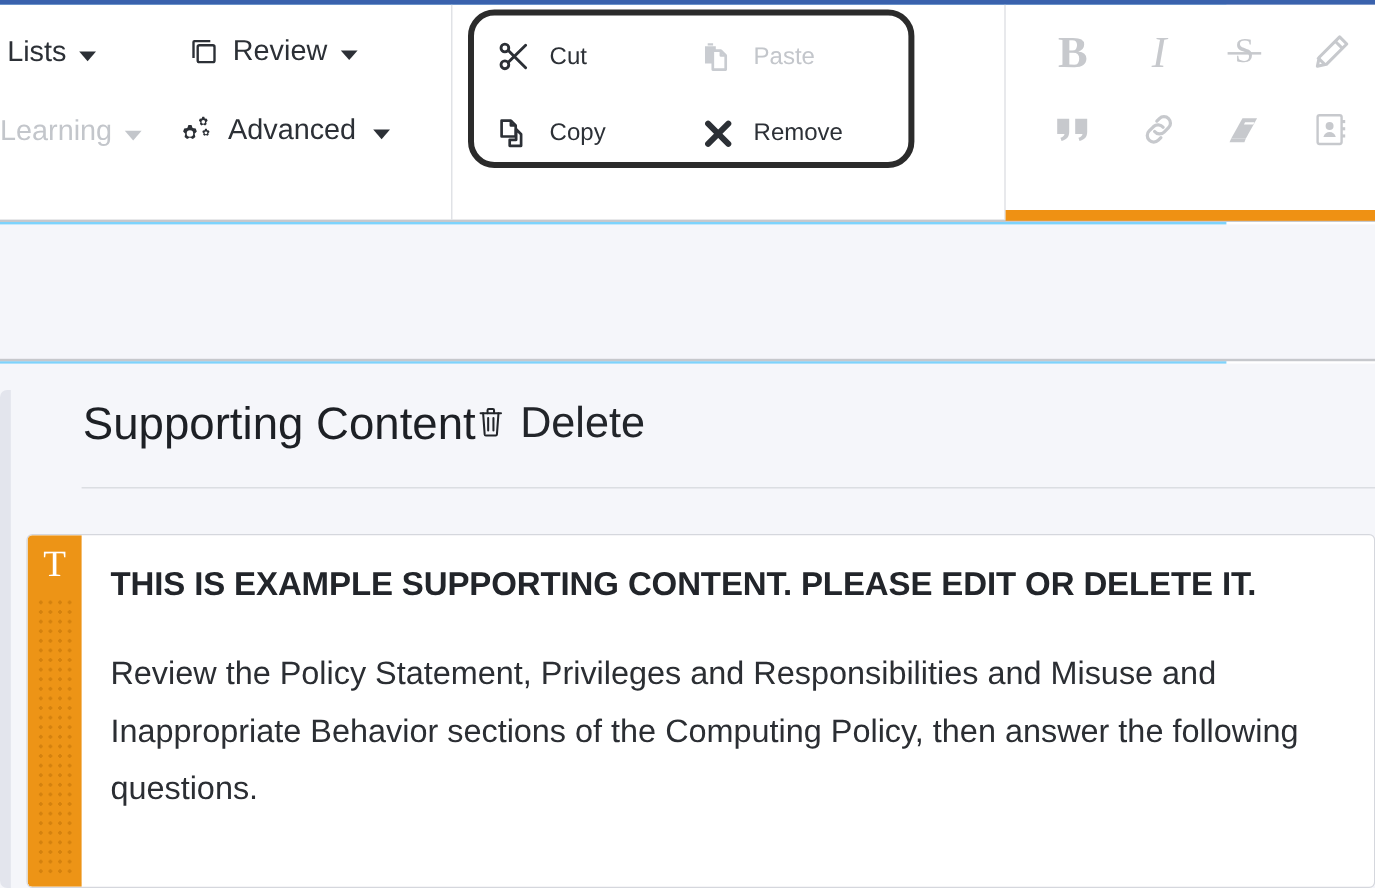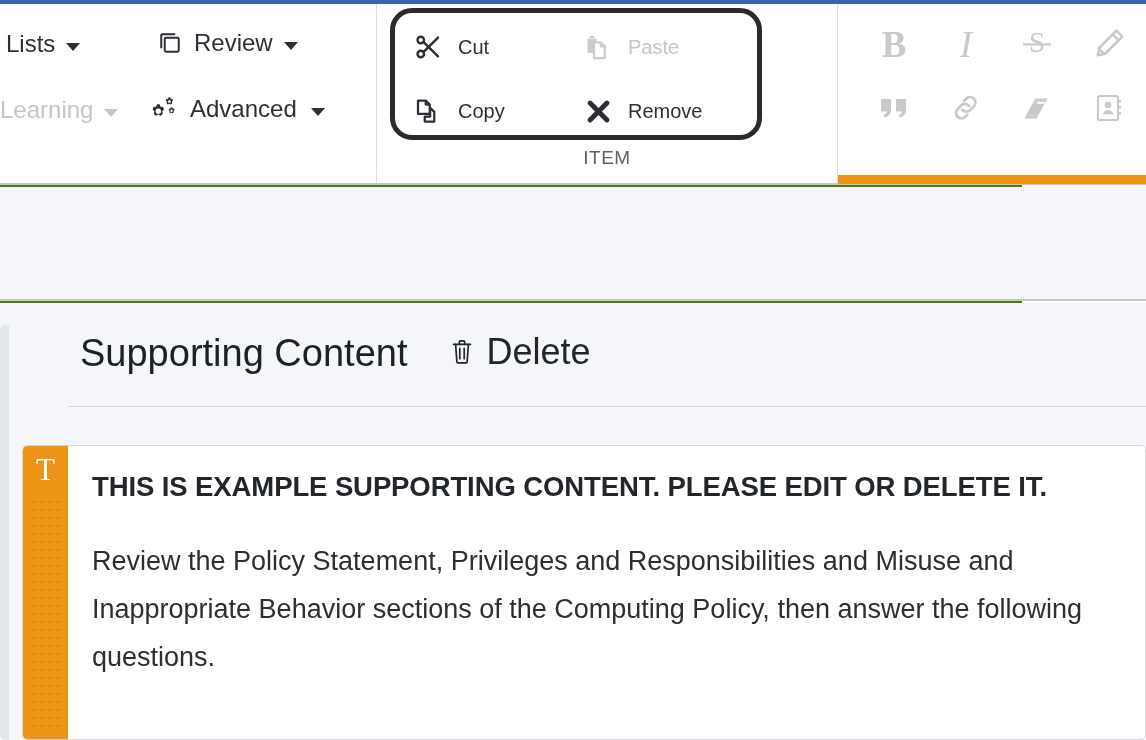--- a/index.html
+++ b/index.html
@@ -6,21 +6,21 @@
   * { box-sizing: border-box; }
   html, body {
     margin: 0; padding: 0;
     width: 1146px; height: 740px;
     overflow: hidden;
     background: #ffffff;
     font-family: "Liberation Sans", sans-serif;
     -webkit-font-smoothing: antialiased;
   }
 
-  #app { position: relative; width: 1022px; height: 740px; background: #4d7c0f; }
+  #app { position: relative; width: 1022px; height: 740px; background: #7dd3fc; }
 
   
   .top-blue-rule {
     position: absolute; left: 0; top: 0; width: 1146px; height: 4px;
     background: #3a62ad;
   }
 
   
   .ribbon {
     position: absolute; left: 0; top: 4px; width: 1146px; height: 181px;
@@ -136,22 +136,22 @@
   .page {
     position: absolute; left: 0; top: 303px; width: 1146px; height: 437px;
     background: #f5f6fa;
   }
   .left-rail {
     position: absolute; left: 0; top: 22px; width: 9px; height: 415px;
     background: #e3e5ed; border-radius: 6px 0 0 6px;
   }
 
   .section-head {
-    position: absolute; left: 80px; top: 28px;
-    display: flex; align-items: baseline; gap: 42px;
+    position: absolute; left: 69px; top: 28px;
+    display: flex; align-items: baseline; 
   }
   .section-title {
     font-size: 38px; color: #1d2025; font-weight: normal;
     margin: 0; line-height: 1.1; white-space: nowrap;
   }
   .delete-btn {
     display: flex; align-items: center; gap: 11px;
     background: transparent; border: 0; padding: 0; cursor: pointer;
     font-size: 36px; color: #22252a; white-space: nowrap;
     font-family: "Liberation Sans", sans-serif;
@@ -311,21 +311,20 @@
 
       <button class="move-btn" id="mv-down">
         <span>
           <svg width="22" height="40" viewBox="0 0 22 40" fill="#2c3036">
             <rect x="8.2" y="2" width="5.6" height="28"></rect>
             <path d="M11 38.5 2.8 28h16.4z"></path>
           </svg>
         </span>
       </button>
 
-      <div class="grp-label">ITEM</div>
     </div>
 
     <div class="grp-format">
 
       <button class="fmt-btn" id="fb-bold">
         <span class="f-glyph f-bold">B</span>
       </button>
 
       <button class="fmt-btn" id="fb-italic">
         <span class="f-glyph f-italic">I</span>

